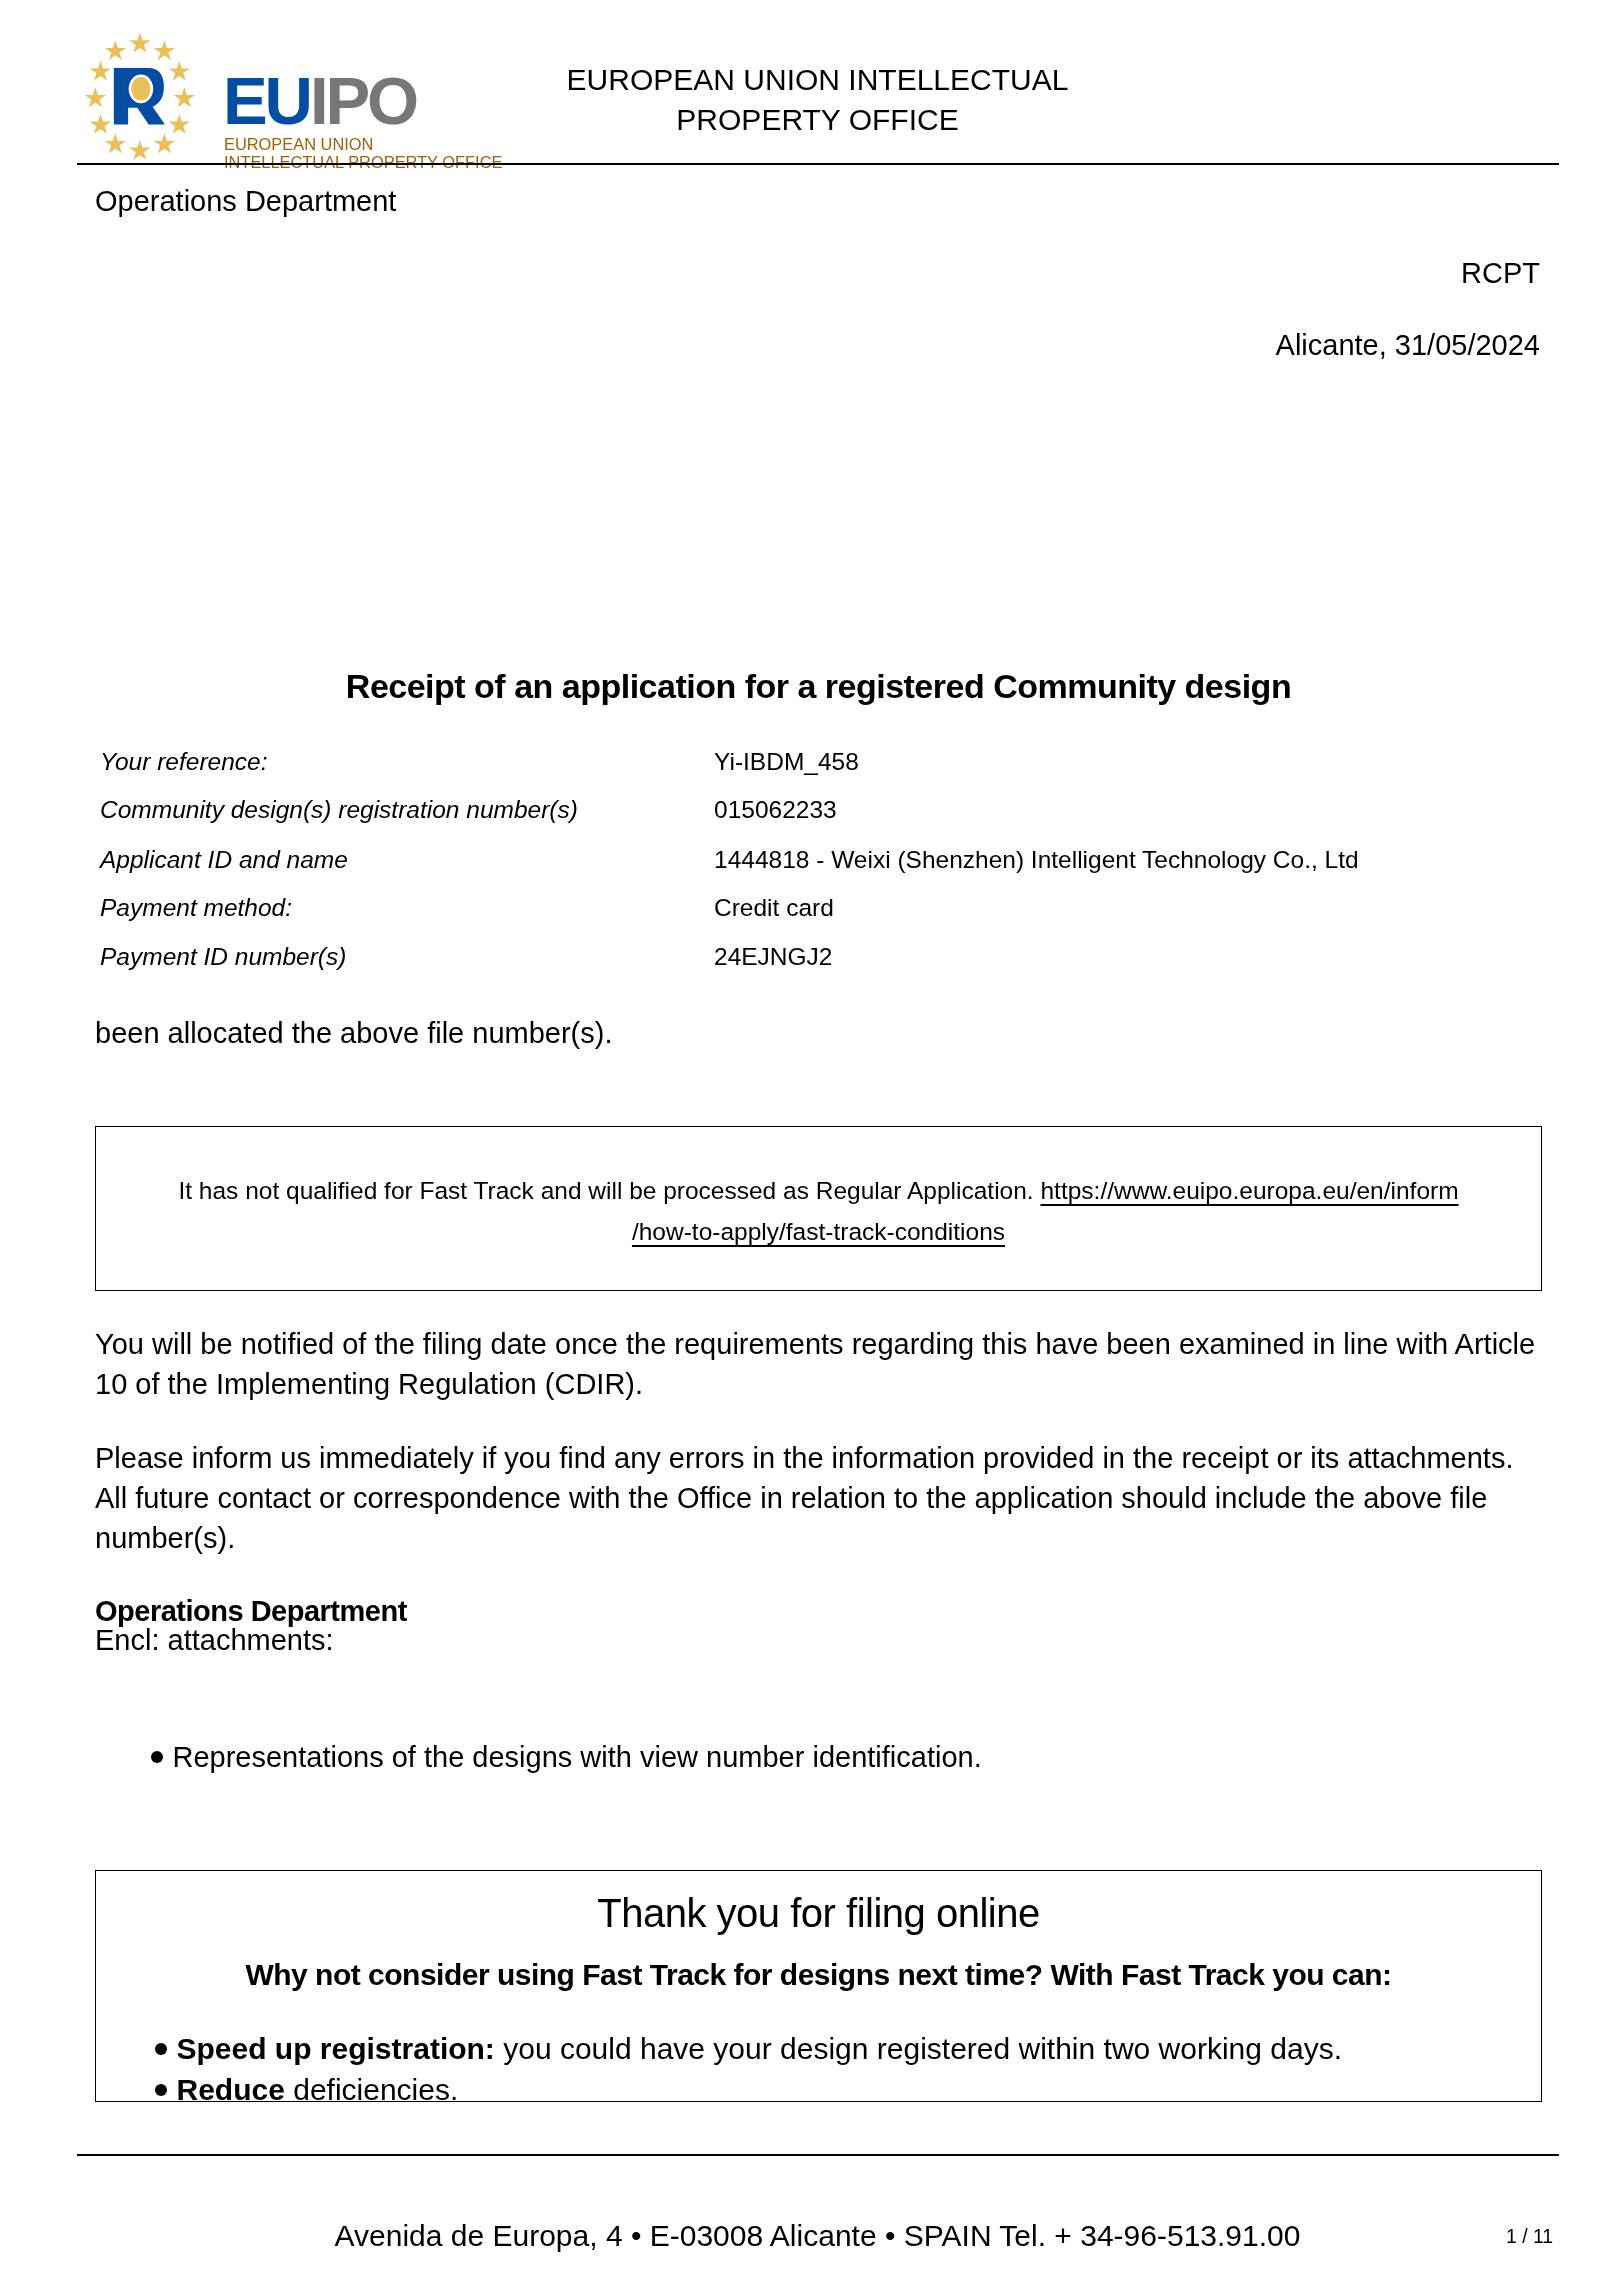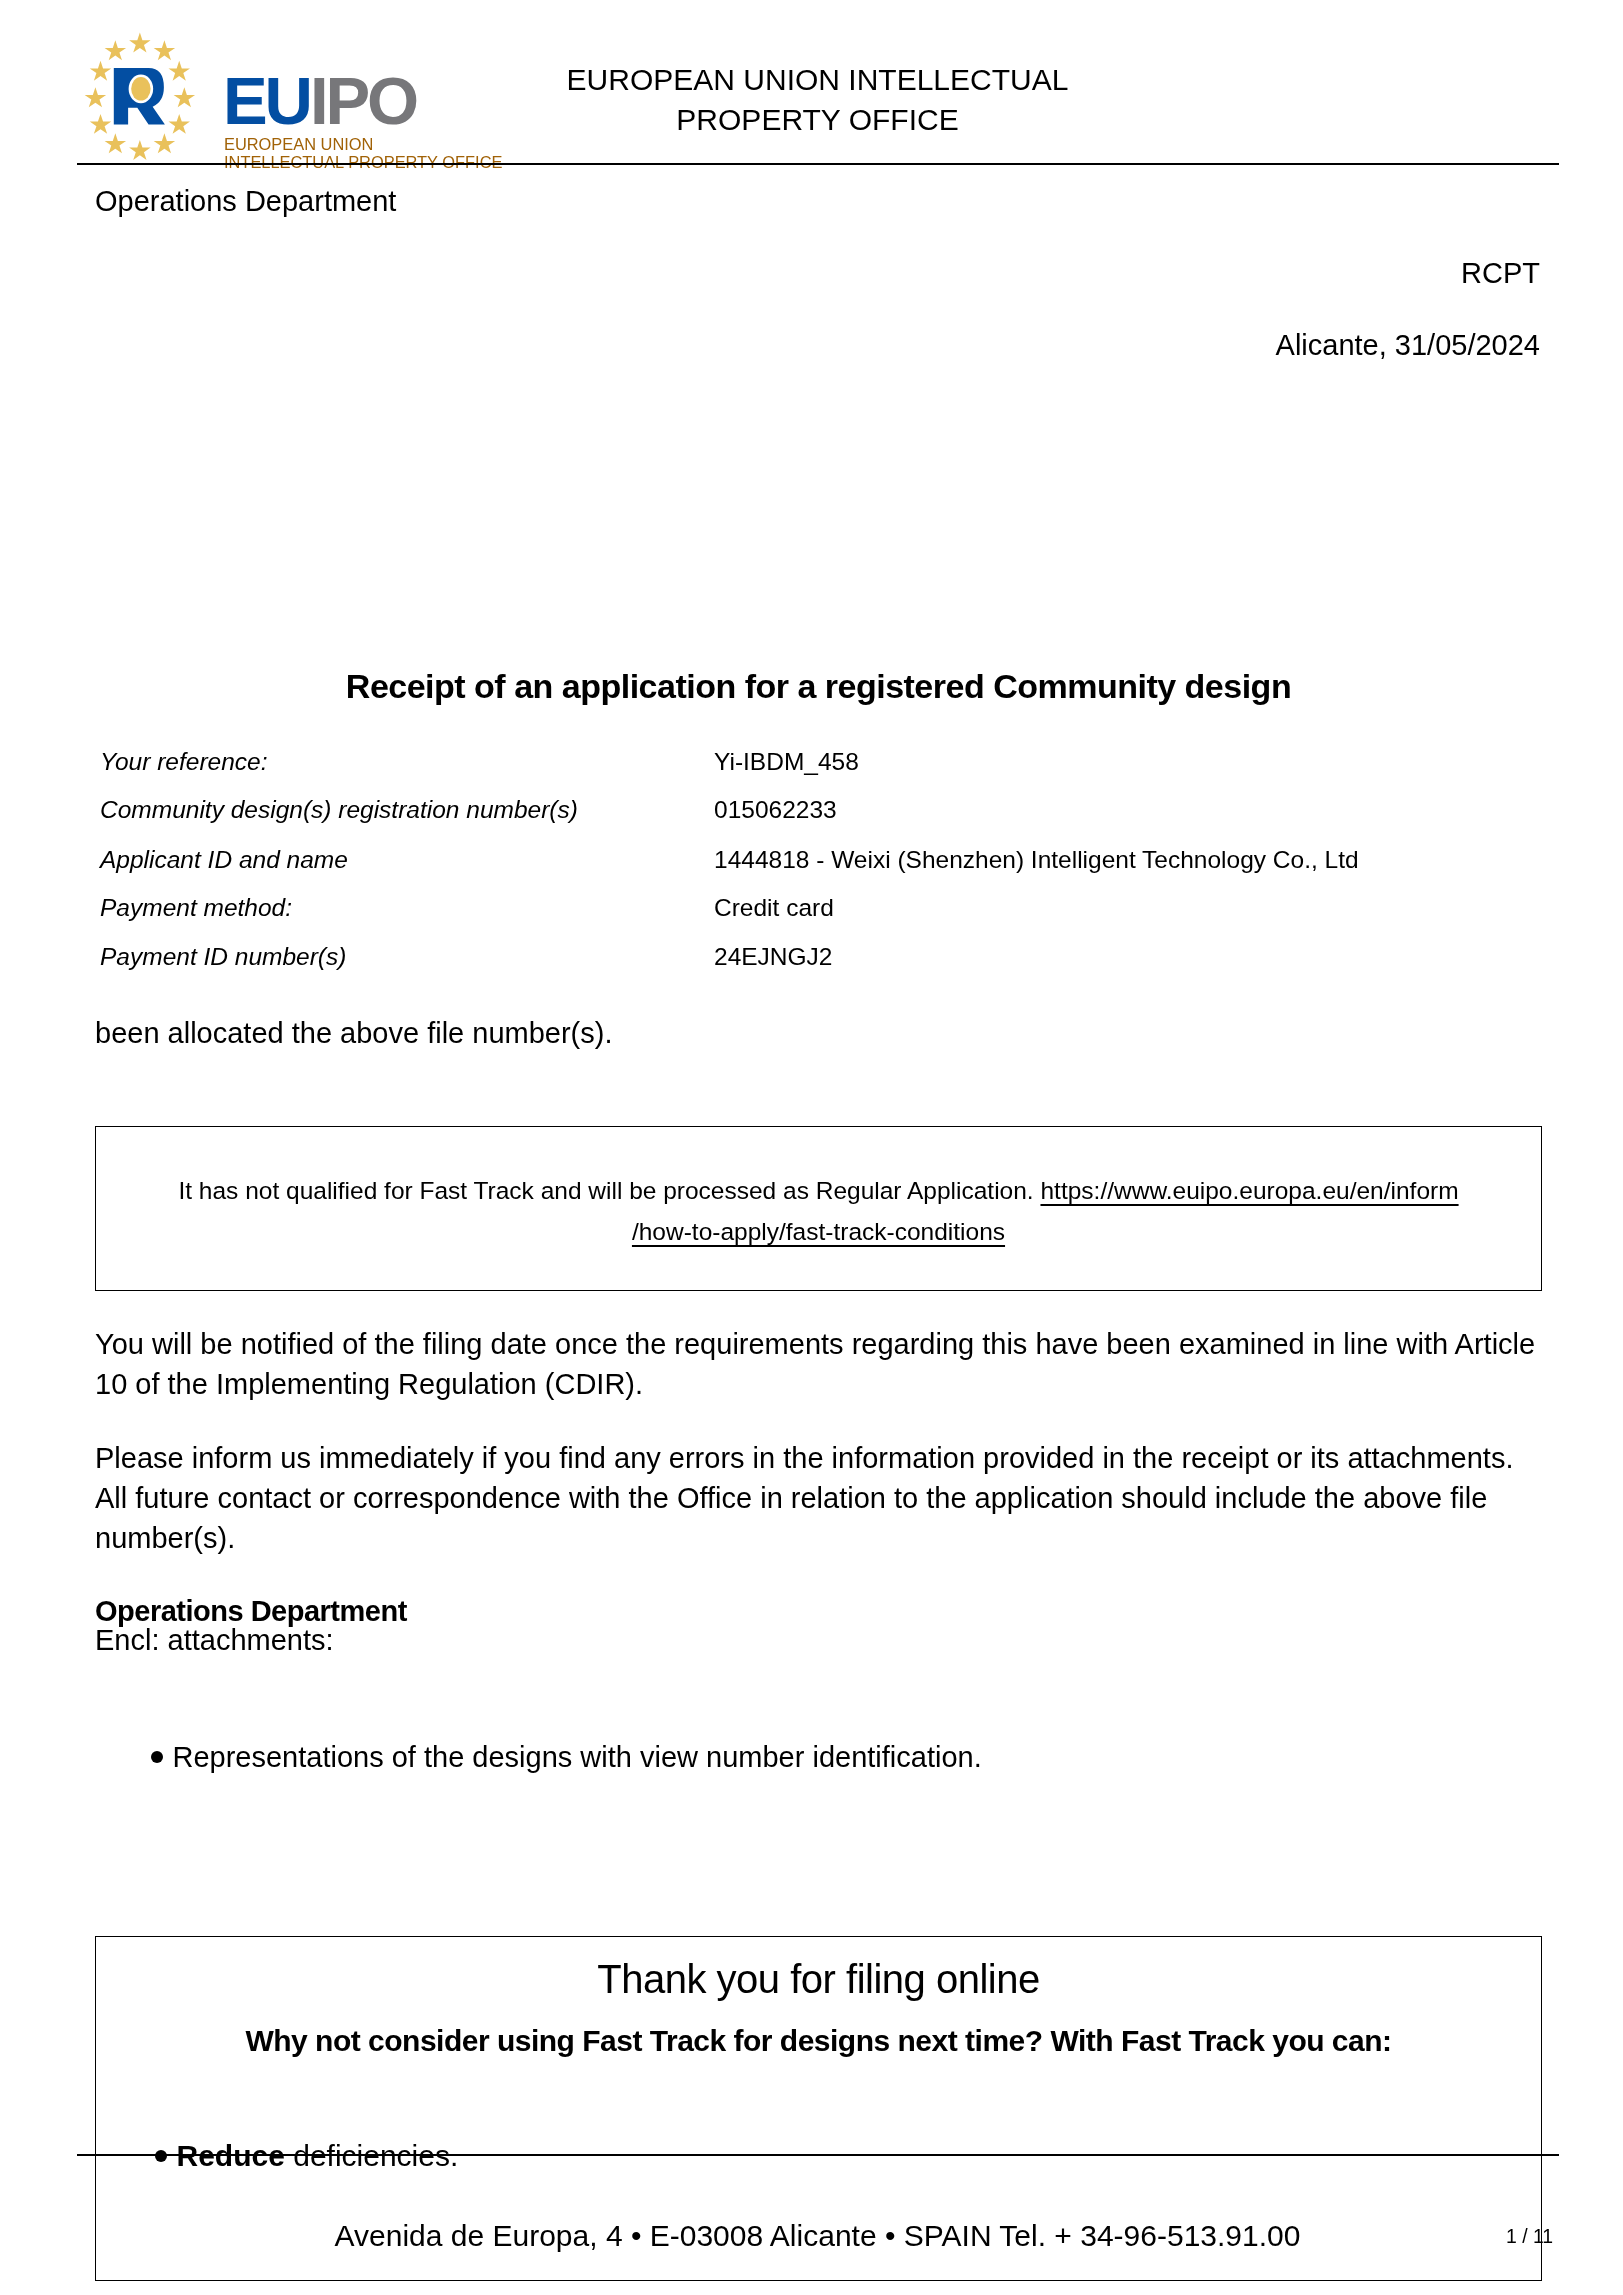--- a/index.html
+++ b/index.html
@@ -19,21 +19,21 @@
   .trow .val { position:absolute; left:614px; }
   .box { border:1.5px solid #000; box-sizing:border-box; }
   .box1 { left:95px; top:1126px; width:1447px; height:165px; }
   .box1 .inner { position:absolute; left:0; right:0; top:43px; text-align:center;
                  font-size:24.5px; line-height:41px; }
   .box1 a { color:#000; text-decoration:underline; text-underline-offset:5.1px; }
   .para { left:95px; width:1452px; font-size:29px; line-height:40px; }
   .bullet { font-size:29px; line-height:40px; white-space:nowrap; }
   .dot { display:inline-block; width:12.3px; height:12.3px; border-radius:50%; background:#000;
          vertical-align:middle; margin-right:9.2px; position:relative; top:-2px; }
-  .box2 { left:95px; top:1936px; width:1447px; height:345px; }
+  .box2 { left:95px; top:1870px; width:1447px; height:232px; }
   .box2 .thanks { position:absolute; left:0; right:0; top:20.4px; text-align:center;
                   font-size:40px; font-weight:500; letter-spacing:-0.5px; }
   .box2 .why { position:absolute; left:0; right:0; top:87px; text-align:center;
                font-size:30px; font-weight:bold; letter-spacing:-0.5px; }
   .box2 .b { position:absolute; left:59px; font-size:30px; line-height:40px; white-space:nowrap; }
   .footer { left:307px; width:1021px; top:2219px; text-align:center; font-size:30px; }
   .page { left:1506px; top:2225px; font-size:19.4px; }
 </style>
 </head>
 <body>
@@ -130,19 +130,20 @@
 <div class="abs txt" style="left:95px;top:1591px;font-weight:bold;letter-spacing:-0.5px;">Operations Department</div>
 <div class="abs txt" style="left:95px;top:1620px;">Encl: attachments:</div>
 
 <div class="abs" style="left:151px;top:1737px;">
   <div class="bullet"><span class="dot"></span><span>Representations of the designs with view number identification.</span></div>
 </div>
 
 <div class="abs box box2">
   <div class="thanks">Thank you for filing online</div>
   <div class="why">Why not consider using Fast Track for designs next time? With Fast Track you can:</div>
+  <div class="b" style="top:158px;"><span class="dot"></span><b>Speed up registration:</b><span> you could have your design registered within two working days.</span></div>
   <div class="b" style="top:199px;"><span class="dot"></span><b>Reduce</b><span> deficiencies.</span></div>
 </div>
 
 <div class="abs hline" style="top:2154px;"></div>
 <div class="abs footer">Avenida de Europa, 4 • E-03008 Alicante • SPAIN Tel. + 34-96-513.91.00</div>
 <div class="abs page">1 / 11</div>
 
 
 </body></html>

